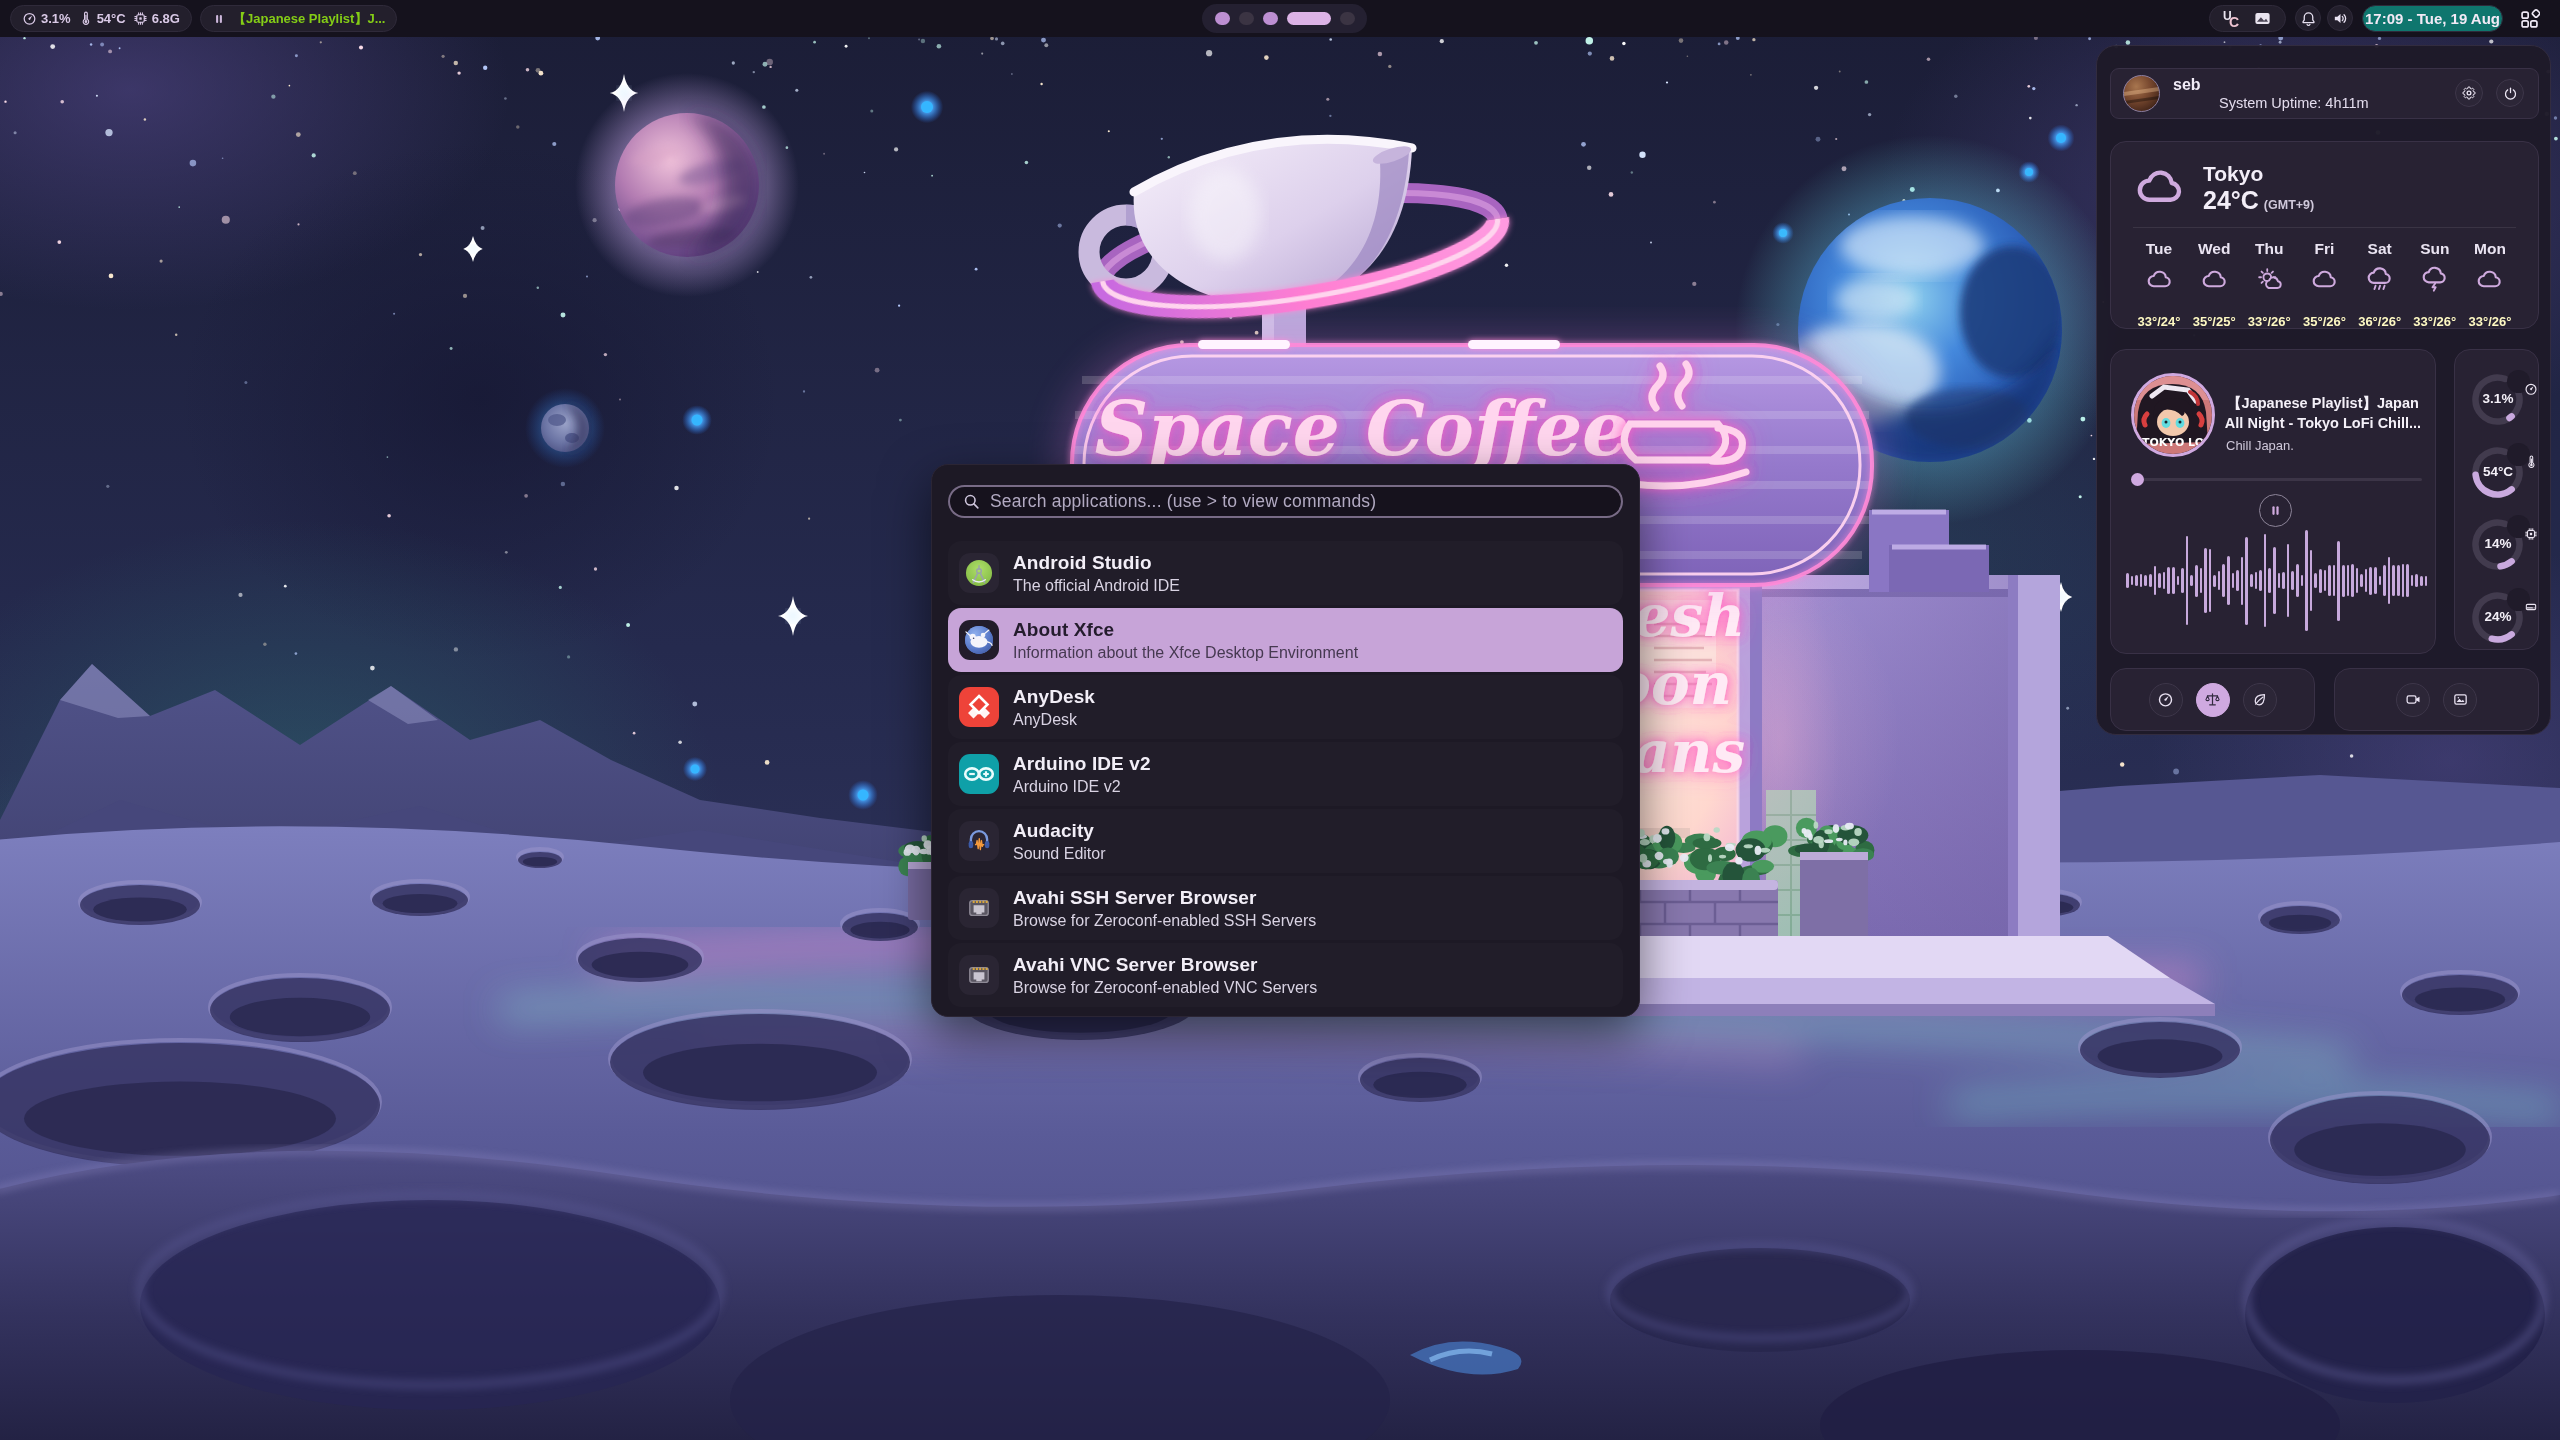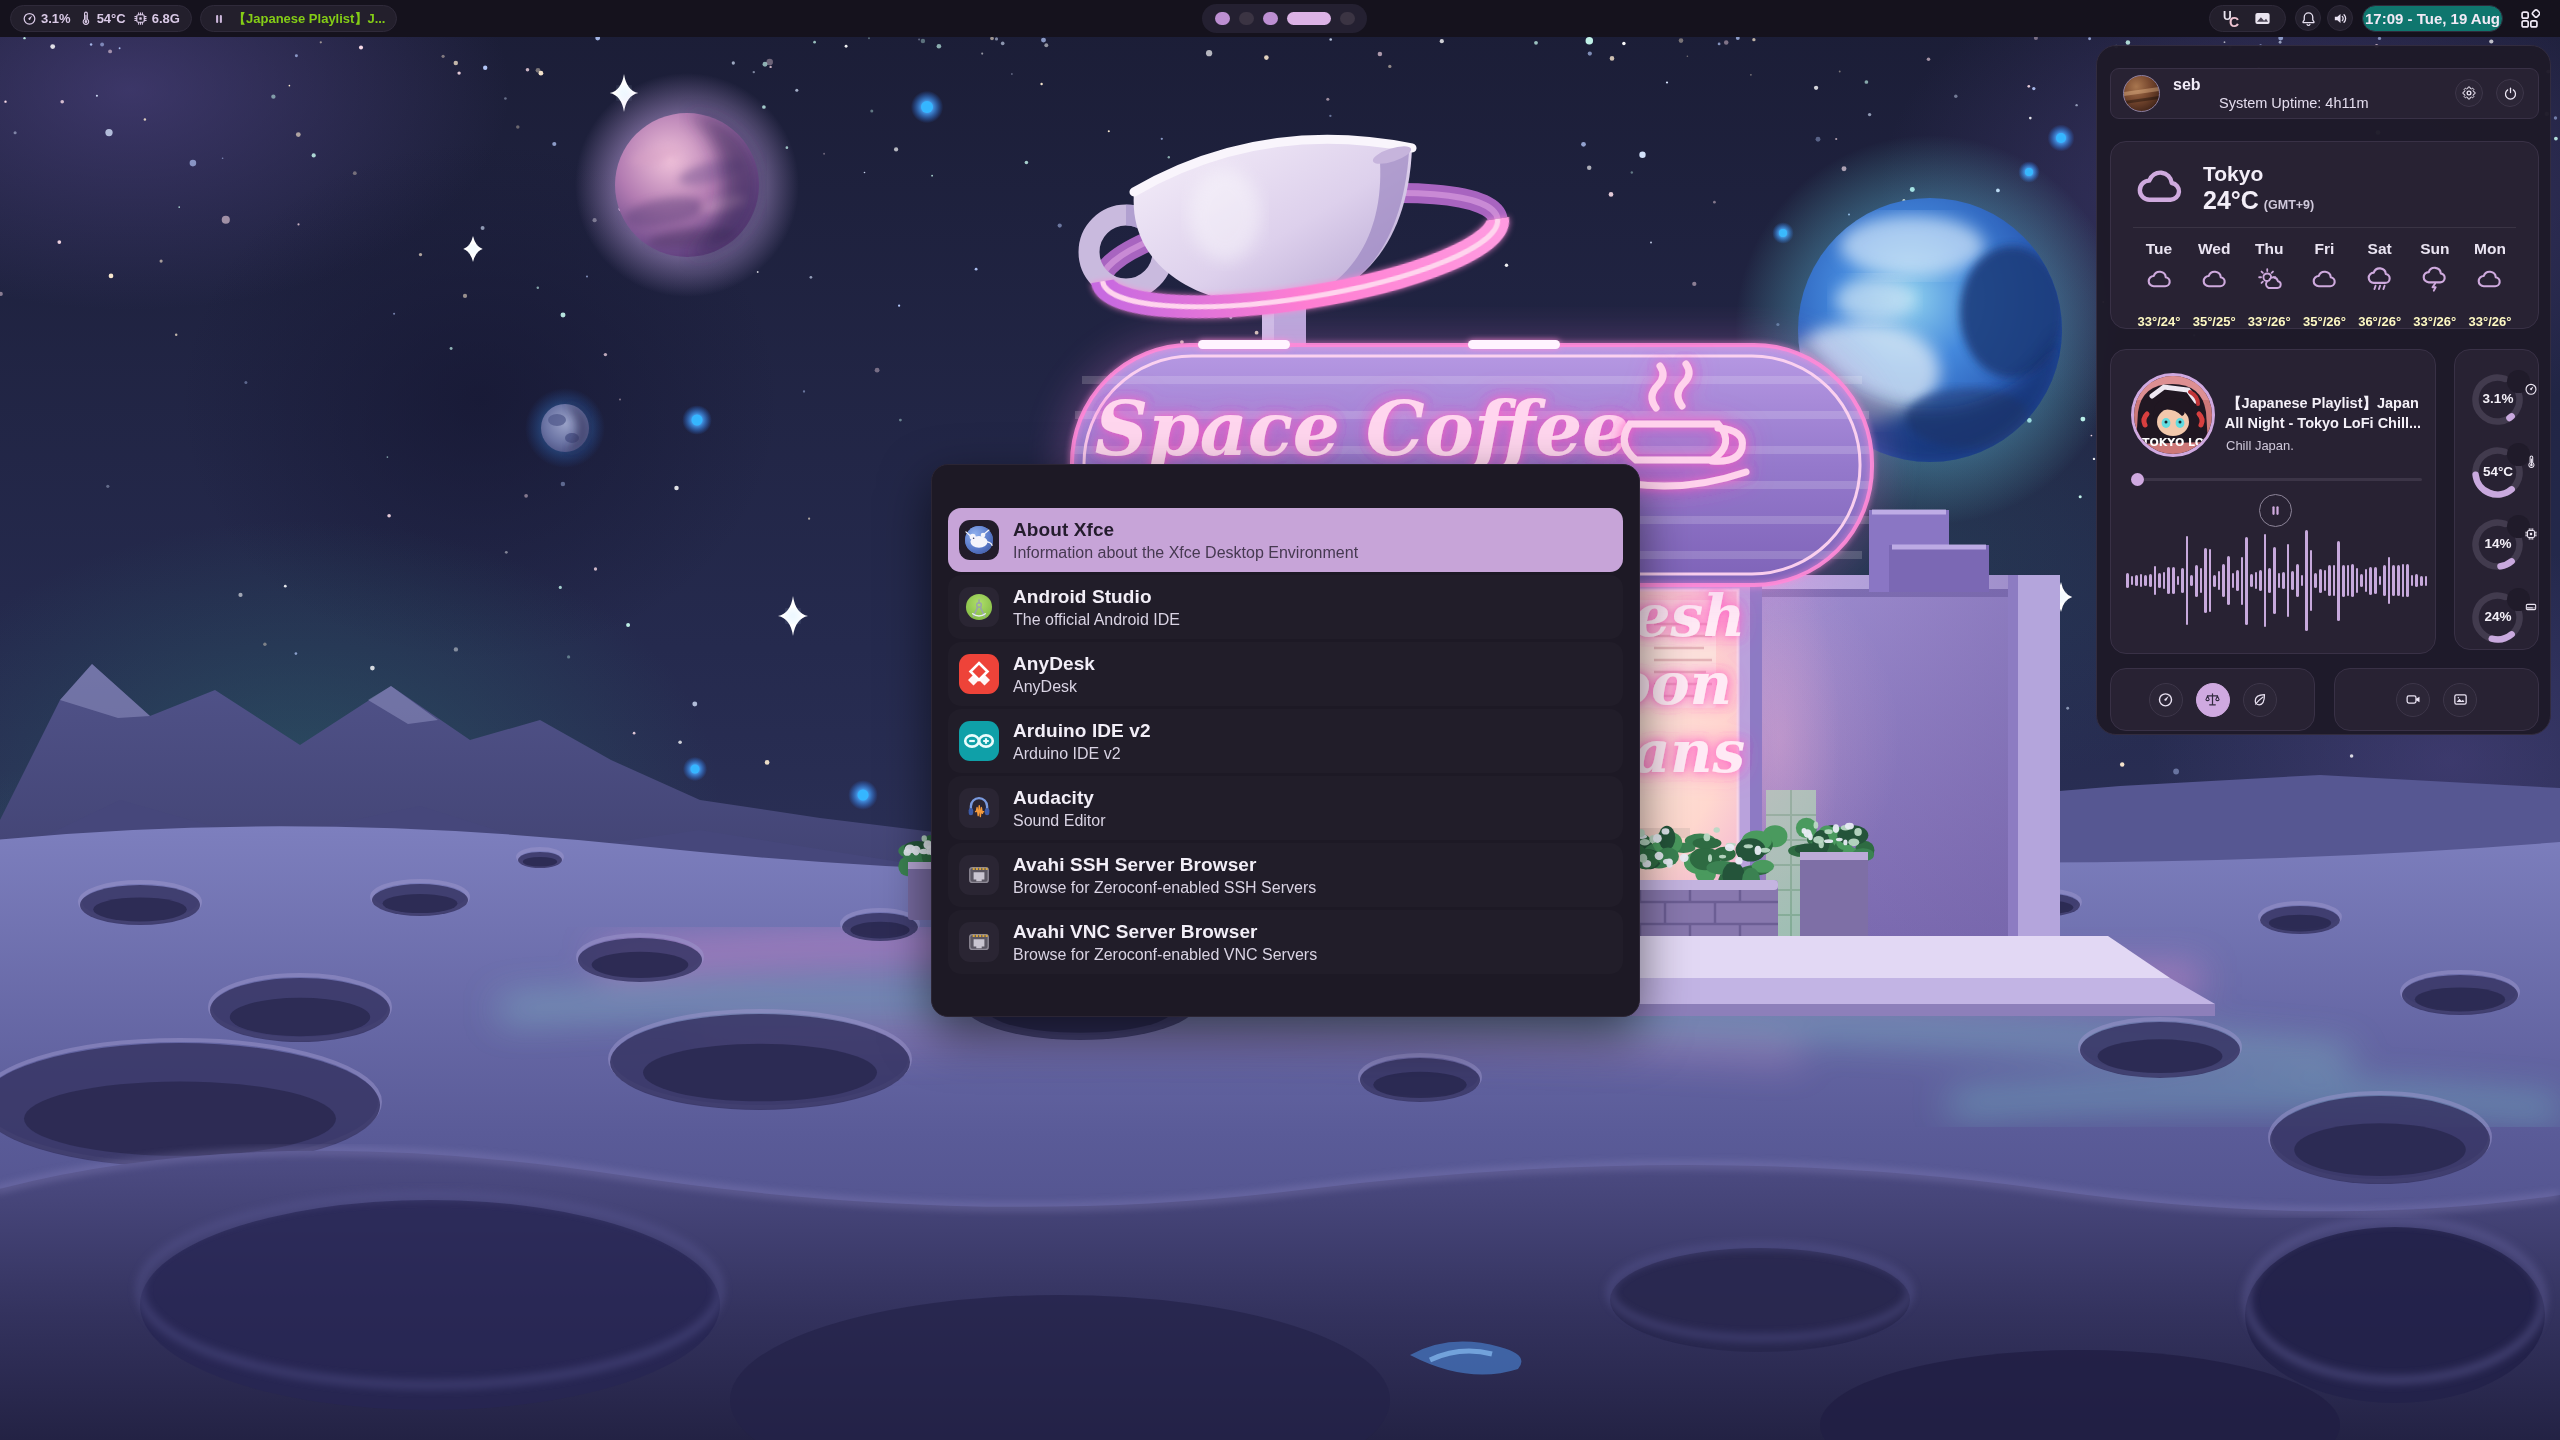--- a/index.html
+++ b/index.html
@@ -1212,41 +1212,47 @@
       <span>17:09 - Tue, 19 Aug</span>
     </div>
   <div class="grid-btn">
     <svg width="21" height="21" viewBox="0 0 24 24" color="#efe9f6">
         <use href="#i-grid"></use>
       </svg>
   </div>
 </div>
 
 <div class="launcher">
+  <div class="searchbox">
+    <svg width="19" height="19" viewBox="0 0 24 24" color="#cfc6dd">
+        <use href="#i-search"></use>
+      </svg>
+    <span class="ph">Search applications... (use &gt; to view commands)</span>
+  </div>
   <div class="results" id="results">
+      <div class="row">
+        <div class="plate ">
+          <svg width="36" height="36" viewBox="0 0 40 40">
+            <use href="#i-android"></use>
+          </svg>
+        </div>
+        <div class="rowtext">
+          <div class="rowtitle">Android Studio</div>
+          <div class="rowsub">The official Android IDE</div>
+        </div>
+      </div>
       <div class="row selected">
         <div class="plate ">
           <svg width="36" height="36" viewBox="0 0 40 40">
             <use href="#i-xfce"></use>
           </svg>
         </div>
         <div class="rowtext">
           <div class="rowtitle">About Xfce</div>
           <div class="rowsub">Information about the Xfce Desktop Environment</div>
-        </div>
-      </div>
-      <div class="row">
-        <div class="plate ">
-          <svg width="36" height="36" viewBox="0 0 40 40">
-            <use href="#i-android"></use>
-          </svg>
-        </div>
-        <div class="rowtext">
-          <div class="rowtitle">Android Studio</div>
-          <div class="rowsub">The official Android IDE</div>
         </div>
       </div>
       <div class="row">
         <div class="plate red">
           <svg width="40" height="40" viewBox="0 0 40 40">
             <use href="#i-anydesk"></use>
           </svg>
         </div>
         <div class="rowtext">
           <div class="rowtitle">AnyDesk</div>

